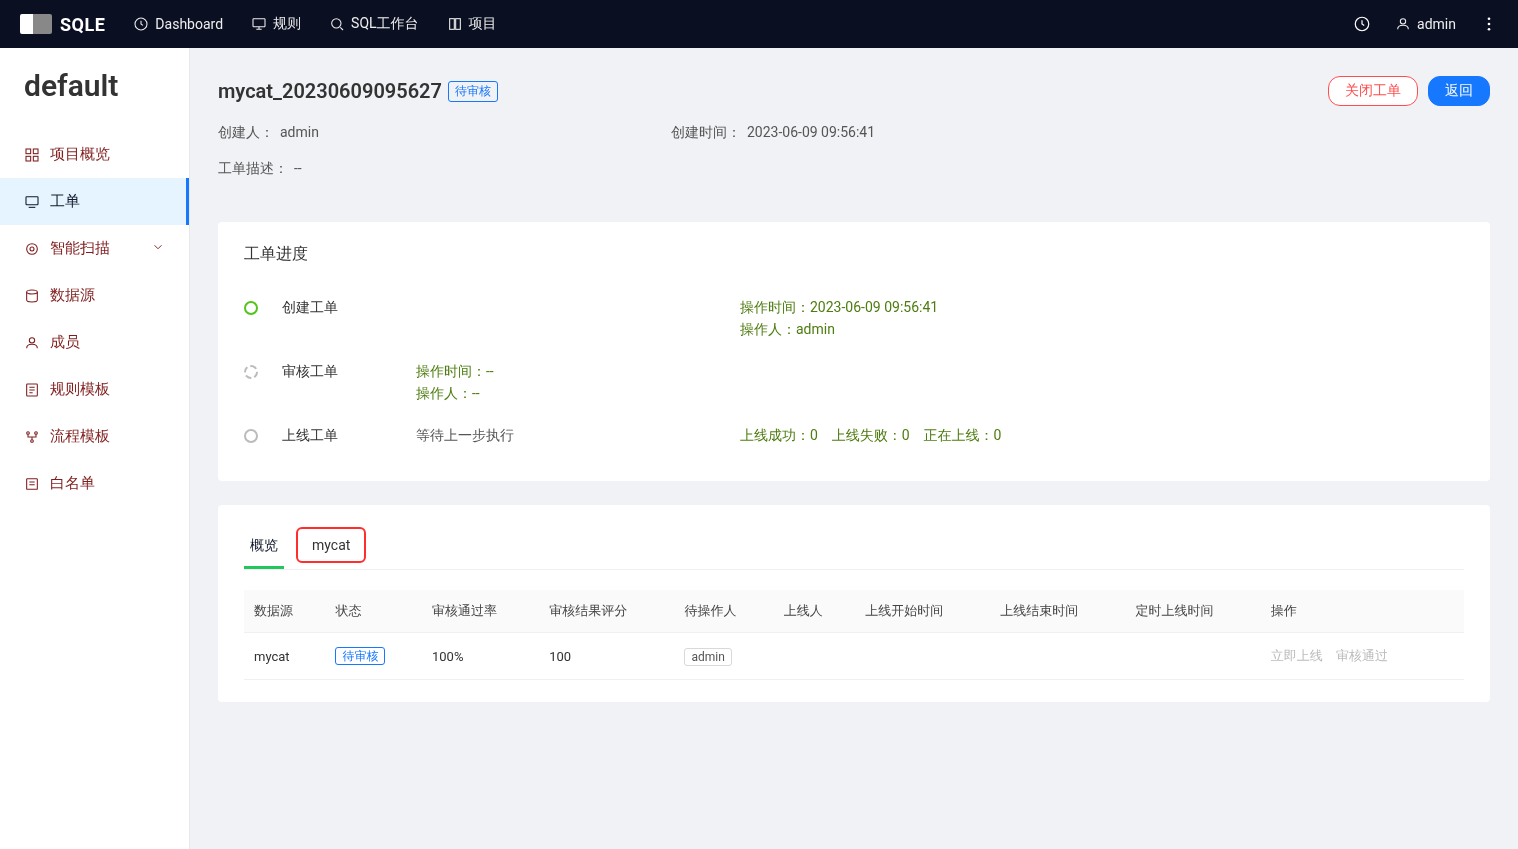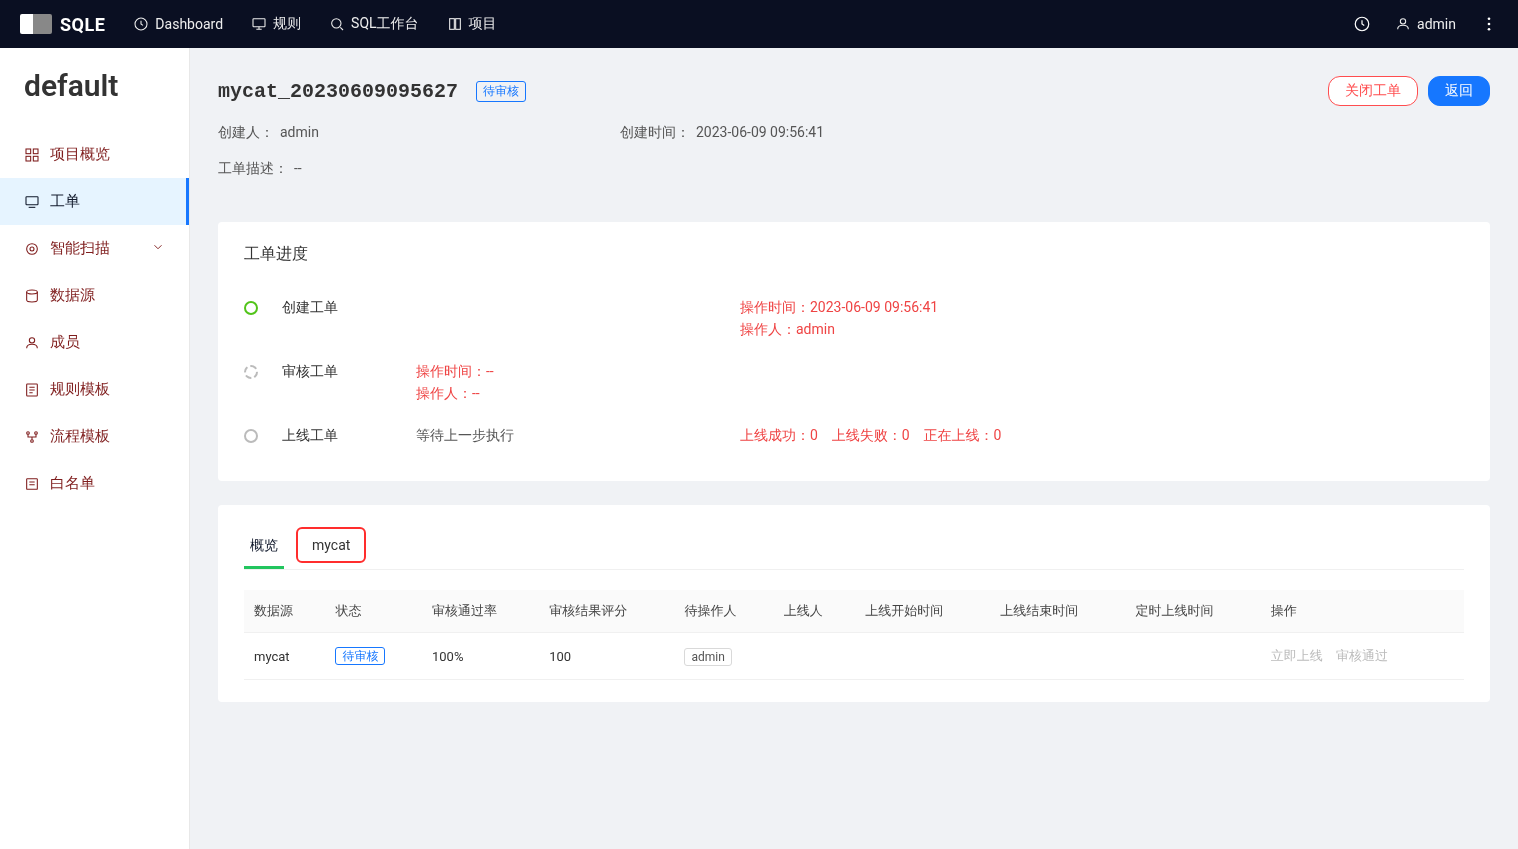--- a/index.html
+++ b/index.html
@@ -15,39 +15,39 @@
   .sidebar { width: 190px; background: #fff; border-right: 1px solid #e8e8e8; }
   .project-name { font-size: 30px; font-weight: 600; padding: 20px 24px 28px; }
   .side-item { display: flex; align-items: center; gap: 10px; padding: 14px 24px; font-size: 15px; color: #7f1d1d; cursor: pointer; position: relative; }
   .side-item.active { background: #e6f4ff; color: #0f172a; }
   .side-item.active::after { content: ""; position: absolute; right: 0; top: 0; bottom: 0; width: 3px; background: #1677ff; }
   .side-ic { width: 16px; height: 16px; display: inline-flex; align-items: center; justify-content: center; }
   .side-expand { margin-left: auto; }
   .content { flex: 1; overflow-y: auto; padding: 24px 28px; }
   .page-head { background: #fff; padding: 4px 0 20px; }
   .head-row1 { display: flex; align-items: center; justify-content: space-between; }
-  .title-wrap { display: flex; align-items: center; gap: 18px; font-family: Liberation Mono, monospace; }
+  .title-wrap { display: flex; align-items: center; gap: 6px; }
   .page-title { font-size: 20px; font-weight: 600; }
   .badge-outline { border: 1px solid #1677ff; color: #1677ff; font-size: 12px; padding: 1px 6px; border-radius: 3px; }
   .head-actions { display: flex; gap: 10px; }
   .btn { padding: 5px 16px; border-radius: 12px; font-size: 14px; cursor: pointer; border: 1px solid transparent; background: #fff; }
   .btn-primary { background: #1677ff; color: #fff; border-color: #1677ff; }
   .btn-danger-o { border-color: #ff4d4f; color: #ff4d4f; }
-  .head-meta { display: flex; gap: 41px; margin-top: 18px; color: #555; font-size: 14px; flex-wrap: wrap; }
+  .head-meta { display: flex; gap: 92px; margin-top: 18px; color: #555; font-size: 14px; flex-wrap: wrap; }
   .head-meta > div { display: flex; gap: 6px; }
   .head-desc { margin-top: 18px; color: #555; display: flex; gap: 6px; }
   .card { background: #fff; margin-top: 24px; padding: 22px 26px; border-radius: 4px; }
   .card-title { font-size: 16px; font-weight: 500; margin-bottom: 24px; }
   .step-row { display: flex; align-items: flex-start; gap: 24px; padding: 10px 0; }
   .step-ic { width: 14px; height: 14px; border-radius: 50%; border: 2px solid #52c41a; margin-top: 2px; flex-shrink: 0; }
   .step-ic.wait { border-color: #bbb; }
   .step-ic.clock { border-color: #bbb; border-style: dashed; }
   .step-label { width: 110px; font-weight: 500; }
   .step-mid { flex: 0 0 300px; display: flex; gap: 10px; align-items: center; color: #555; }
-  .step-right { flex: 1; color: #ef4444; }
+  .step-right { flex: 1; color: #4d7c0f; }
   .step-right > div { margin-bottom: 4px; }
   .btn-sm-primary { background: #1677ff; color: #fff; border: none; padding: 6px 18px; border-radius: 4px; cursor: pointer; font-size: 14px; }
   .btn-sm-danger-o { border: 1px solid #ff4d4f; color: #ff4d4f; background: #fff; padding: 5px 18px; border-radius: 4px; cursor: pointer; font-size: 14px; }
   .tabs { display: flex; gap: 12px; border-bottom: 1px solid #f0f0f0; margin-bottom: 20px; }
   .tab { padding: 10px 6px; cursor: pointer; font-size: 14px; }
   .tab.active { color: #0f172a; border-bottom: 3px solid #22c55e; }
   .tab.highlight { border: 2px solid #ff2d2d; border-radius: 6px; padding: 8px 14px; margin-bottom: 6px; }
   table { width: 100%; border-collapse: collapse; }
   th { text-align: left; font-weight: 500; font-size: 13px; padding: 12px 10px; border-bottom: 1px solid #f0f0f0; background: #fafafa; color: #444; }
   td { padding: 14px 10px; border-bottom: 1px solid #f0f0f0; font-size: 13px; }

